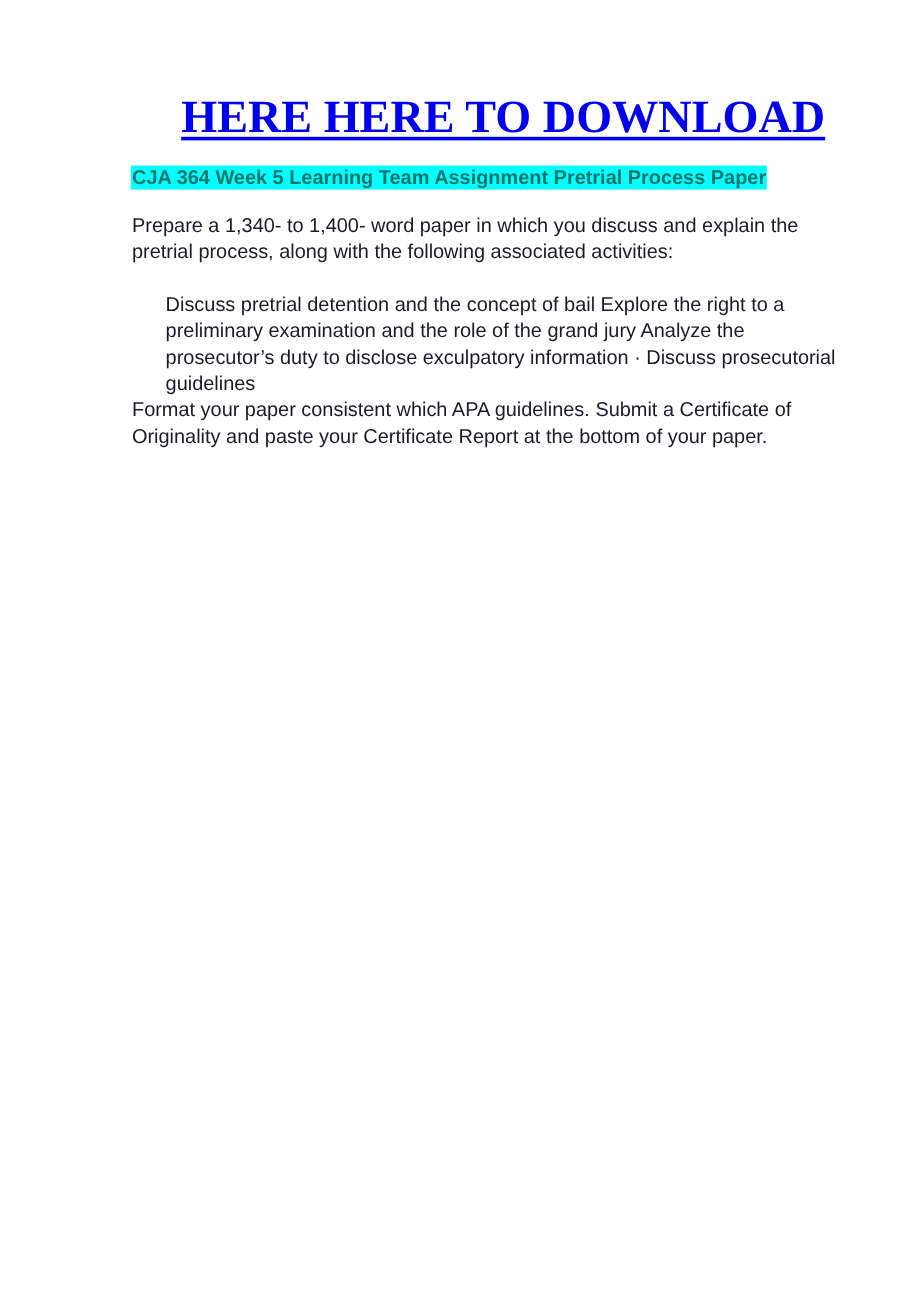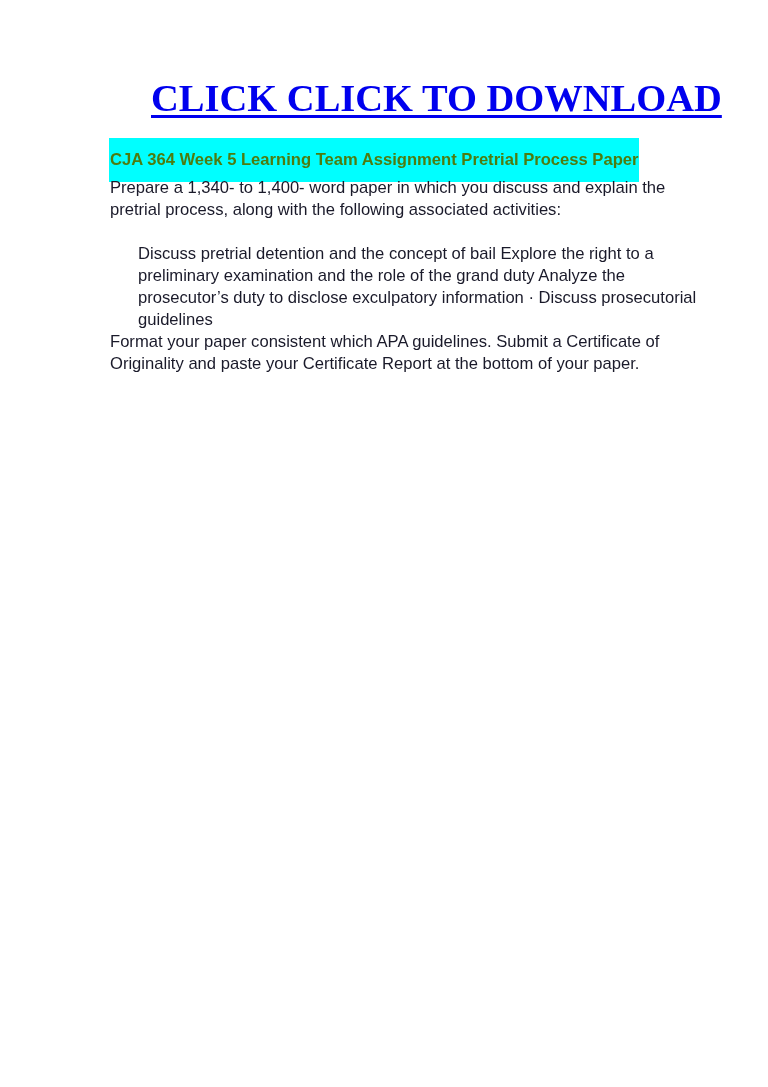--- a/index.html
+++ b/index.html
@@ -8,49 +8,49 @@
     .download-link {
       position: absolute; left: 151px; top: 78px;
       font-family: "Liberation Serif", serif; font-weight: bold;
       font-size: 38.5px; line-height: 40px; color: #0000ee;
       text-decoration: underline; text-decoration-thickness: 3px;
       text-underline-offset: 4px; white-space: nowrap; cursor: pointer;
     }
     .doc-title {
       position: absolute; left: 109px; top: 138px;
       font-family: "Liberation Sans", sans-serif; font-weight: bold;
-      font-size: 16.6px; line-height: 20px; color: #4d7c0f;
-      background: #00ffff; padding: 12px 1px; white-space: nowrap;
+      font-size: 16.6px; line-height: 20px; color: #0f766e;
+      background: #00ffff; padding: 0 1px; white-space: nowrap;
     }
     .para {
       position: absolute; left: 110px; width: 600px;
       font-family: "Liberation Sans", sans-serif; font-size: 16.6px;
       line-height: 22px; color: #1a1a2a; margin: 0;
     }
     .p1 { top: 177px; }
     .p2 { top: 243px; margin-left: 28px; }
     .p3 { top: 331px; }
     .line { display: block; white-space: nowrap; }
   </style>
 </head>
 <body>
 
 <div class="page">
-  <a class="download-link">CLICK CLICK TO DOWNLOAD</a>
+  <a class="download-link">HERE HERE TO DOWNLOAD</a>
 
   <div class="doc-title">CJA 364 Week 5 Learning Team Assignment Pretrial Process Paper</div>
 
   <p class="para p1">
     <span class="line">Prepare a 1,340- to 1,400- word paper in which you discuss and explain the</span>
     <span class="line">pretrial process, along with the following associated activities:</span>
   </p>
 
   <p class="para p2">
     <span class="line">Discuss pretrial detention and the concept of bail Explore the right to a</span>
-    <span class="line">preliminary examination and the role of the grand duty Analyze the</span>
+    <span class="line">preliminary examination and the role of the grand jury Analyze the</span>
     <span class="line">prosecutor’s duty to disclose exculpatory information · Discuss prosecutorial</span>
     <span class="line">guidelines</span>
   </p>
 
   <p class="para p3">
     <span class="line">Format your paper consistent which APA guidelines. Submit a Certificate of</span>
     <span class="line">Originality and paste your Certificate Report at the bottom of your paper.</span>
   </p>
 </div>
 

